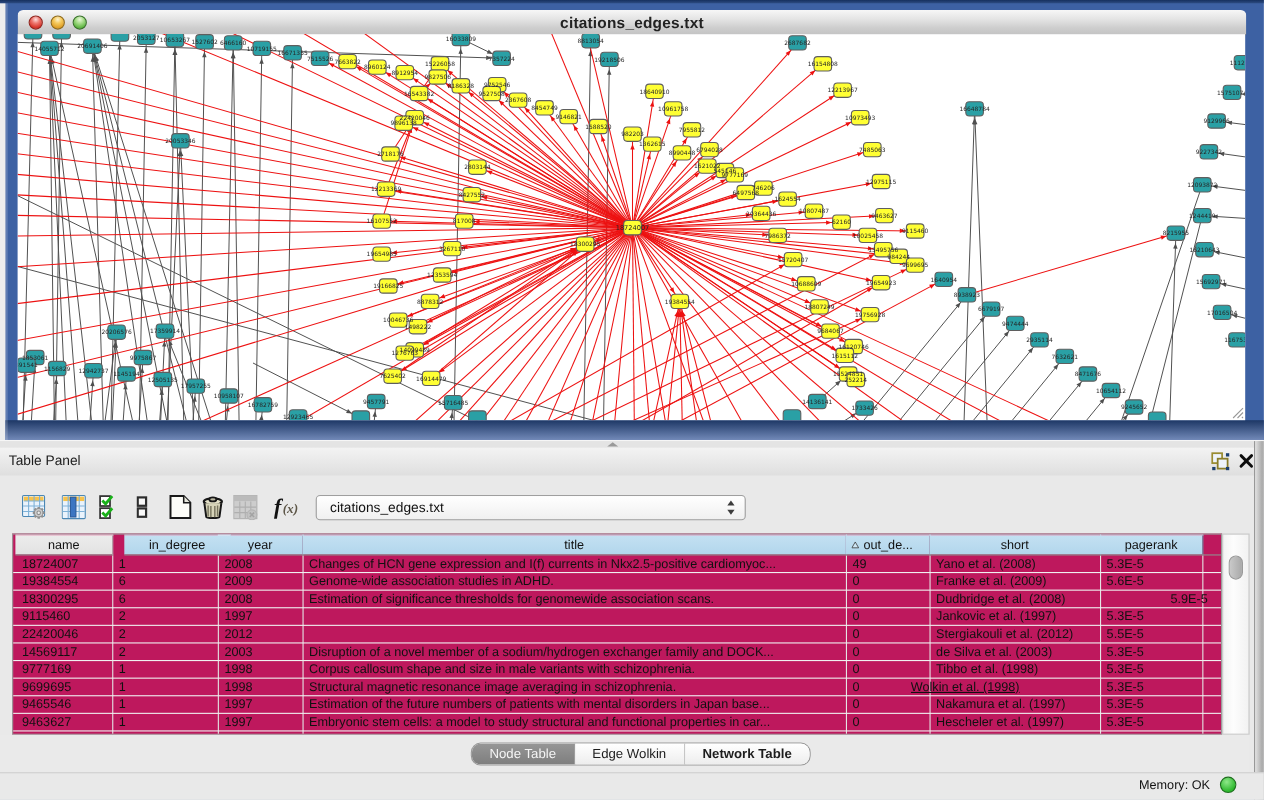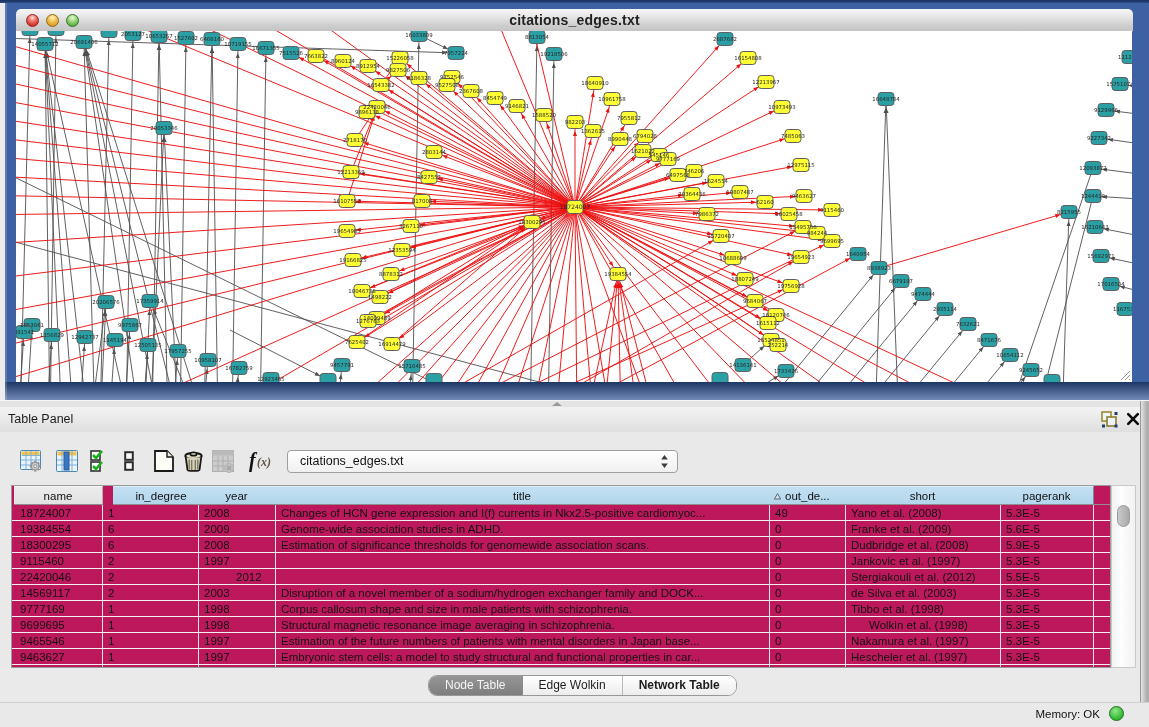--- a/index.html
+++ b/index.html
@@ -867,63 +867,63 @@
       <div class="tcell" style="left:839px;width:148px;">Franke et al. (2009)</div>
       <div class="tcell" style="left:994px;width:86px;">5.6E-5</div>
     </div>
     <div class="trow" style="left:0;top:51px;width:1098px;">
       <div class="tcell" style="left:8px;width:81px;">18300295</div>
       <div class="tcell" style="left:96px;width:89px;">6</div>
       <div class="tcell" style="left:192px;width:70px;">2008</div>
       <div class="tcell" style="left:269px;width:487px;">Estimation of significance thresholds for genomewide association scans.</div>
       <div class="tcell" style="left:763px;width:69px;">0</div>
       <div class="tcell" style="left:839px;width:148px;">Dudbridge et al. (2008)</div>
-      <div class="tcell" style="left:994px;width:86px;">5.9E-5</div>
+      <div class="tcell" style="left:1052px;width:86px;">5.9E-5</div>
     </div>
     <div class="trow" style="left:0;top:67px;width:1098px;">
       <div class="tcell" style="left:8px;width:81px;">9115460</div>
       <div class="tcell" style="left:96px;width:89px;">2</div>
       <div class="tcell" style="left:192px;width:70px;">1997</div>
       <div class="tcell" style="left:763px;width:69px;">0</div>
       <div class="tcell" style="left:839px;width:148px;">Jankovic et al. (1997)</div>
       <div class="tcell" style="left:994px;width:86px;">5.3E-5</div>
     </div>
     <div class="trow" style="left:0;top:83px;width:1098px;">
       <div class="tcell" style="left:8px;width:81px;">22420046</div>
       <div class="tcell" style="left:96px;width:89px;">2</div>
-      <div class="tcell" style="left:192px;width:70px;margin-left:32px;">2012</div>
+      <div class="tcell" style="left:192px;width:70px;">2012</div>
       <div class="tcell" style="left:763px;width:69px;">0</div>
       <div class="tcell" style="left:839px;width:148px;">Stergiakouli et al. (2012)</div>
       <div class="tcell" style="left:994px;width:86px;">5.5E-5</div>
     </div>
     <div class="trow" style="left:0;top:99px;width:1098px;">
       <div class="tcell" style="left:8px;width:81px;">14569117</div>
       <div class="tcell" style="left:96px;width:89px;">2</div>
       <div class="tcell" style="left:192px;width:70px;">2003</div>
       <div class="tcell" style="left:269px;width:487px;">Disruption of a novel member of a sodium/hydrogen exchanger family and DOCK...</div>
       <div class="tcell" style="left:763px;width:69px;">0</div>
       <div class="tcell" style="left:839px;width:148px;">de Silva et al. (2003)</div>
       <div class="tcell" style="left:994px;width:86px;">5.3E-5</div>
     </div>
     <div class="trow" style="left:0;top:115px;width:1098px;">
       <div class="tcell" style="left:8px;width:81px;">9777169</div>
       <div class="tcell" style="left:96px;width:89px;">1</div>
       <div class="tcell" style="left:192px;width:70px;">1998</div>
-      <div class="tcell" style="left:269px;width:487px;">Corpus callosum shape and size in male patients with schizophrenia.</div>
+      <div class="tcell" style="left:269px;width:487px;">Corpus callosum shape and size in male variants with schizophrenia.</div>
       <div class="tcell" style="left:763px;width:69px;">0</div>
       <div class="tcell" style="left:839px;width:148px;">Tibbo et al. (1998)</div>
       <div class="tcell" style="left:994px;width:86px;">5.3E-5</div>
     </div>
     <div class="trow" style="left:0;top:131px;width:1098px;">
       <div class="tcell" style="left:8px;width:81px;">9699695</div>
       <div class="tcell" style="left:96px;width:89px;">1</div>
       <div class="tcell" style="left:192px;width:70px;">1998</div>
       <div class="tcell" style="left:269px;width:487px;">Structural magnetic resonance image averaging in schizophrenia.</div>
       <div class="tcell" style="left:763px;width:69px;">0</div>
-      <div class="tcell" style="left:857px;width:148px;">Wolkin et al. (1998)</div>
+      <div class="tcell" style="left:816px;width:148px;text-decoration:underline;">Wolkin et al. (1998)</div>
       <div class="tcell" style="left:994px;width:86px;">5.3E-5</div>
     </div>
     <div class="trow" style="left:0;top:147px;width:1098px;">
       <div class="tcell" style="left:8px;width:81px;">9465546</div>
       <div class="tcell" style="left:96px;width:89px;">1</div>
       <div class="tcell" style="left:192px;width:70px;">1997</div>
       <div class="tcell" style="left:269px;width:487px;">Estimation of the future numbers of patients with mental disorders in Japan base...</div>
       <div class="tcell" style="left:763px;width:69px;">0</div>
       <div class="tcell" style="left:839px;width:148px;">Nakamura et al. (1997)</div>
       <div class="tcell" style="left:994px;width:86px;">5.3E-5</div>

